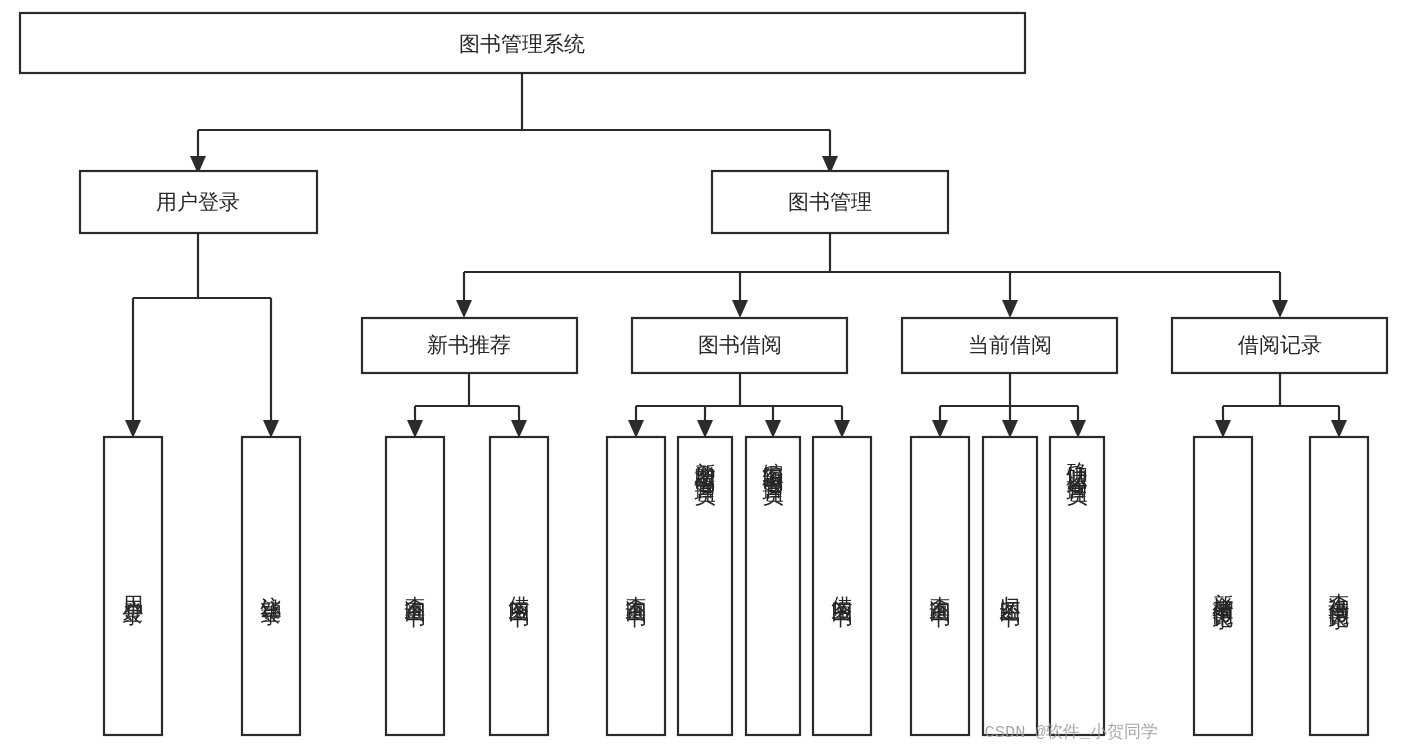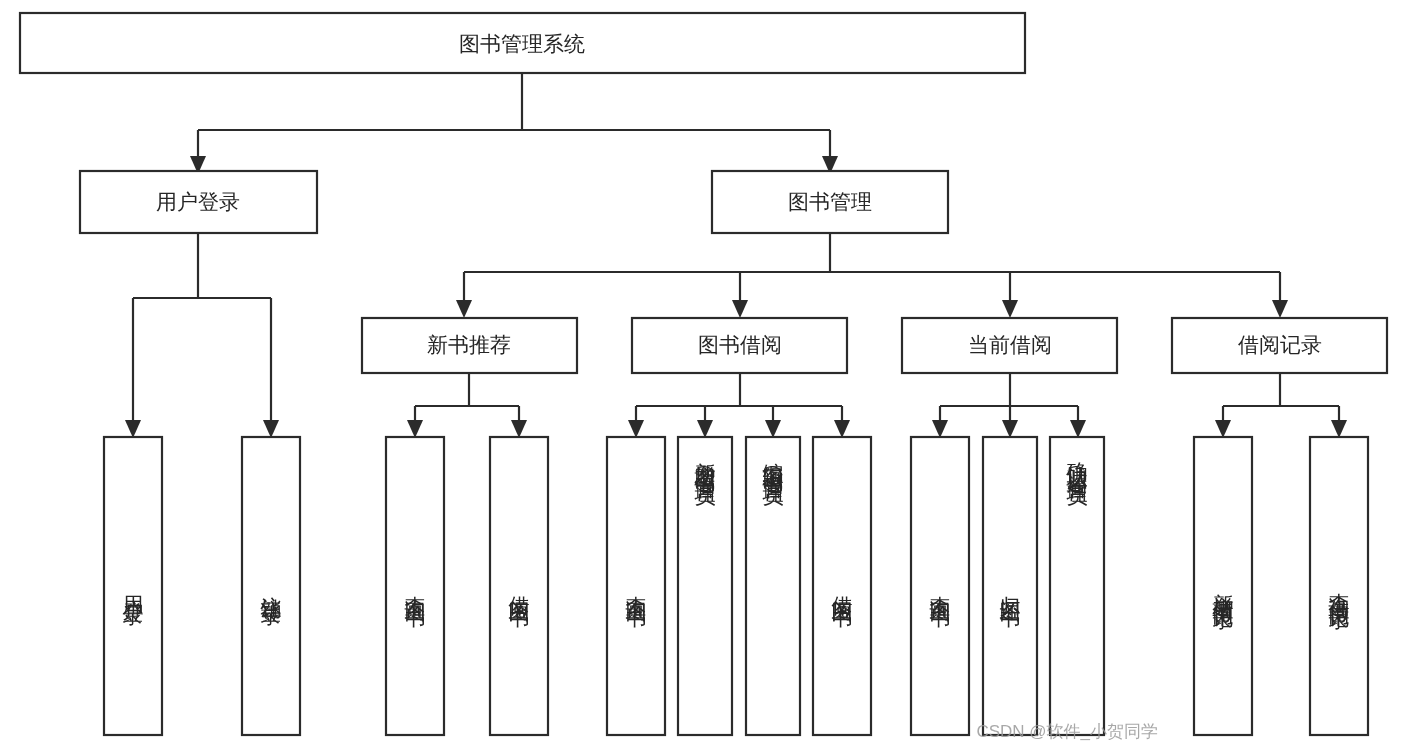--- a/index.html
+++ b/index.html
@@ -64,21 +64,21 @@
     font-size: 21px;
     color: #262626;
     letter-spacing: 3.5px;
     white-space: nowrap;
     text-align: center;
   }
   #watermark {
     position: absolute;
     right: 10px;
     bottom: 4px;
-    font-family: Liberation Sans, sans-serif;
+    font-family: Liberation Mono, monospace;
     font-size: 17px;
     color: #9a9a9a;
     opacity: 0.85;
     white-space: nowrap;
     pointer-events: none;
   }
 </style>
 </head>
 <body>
 

